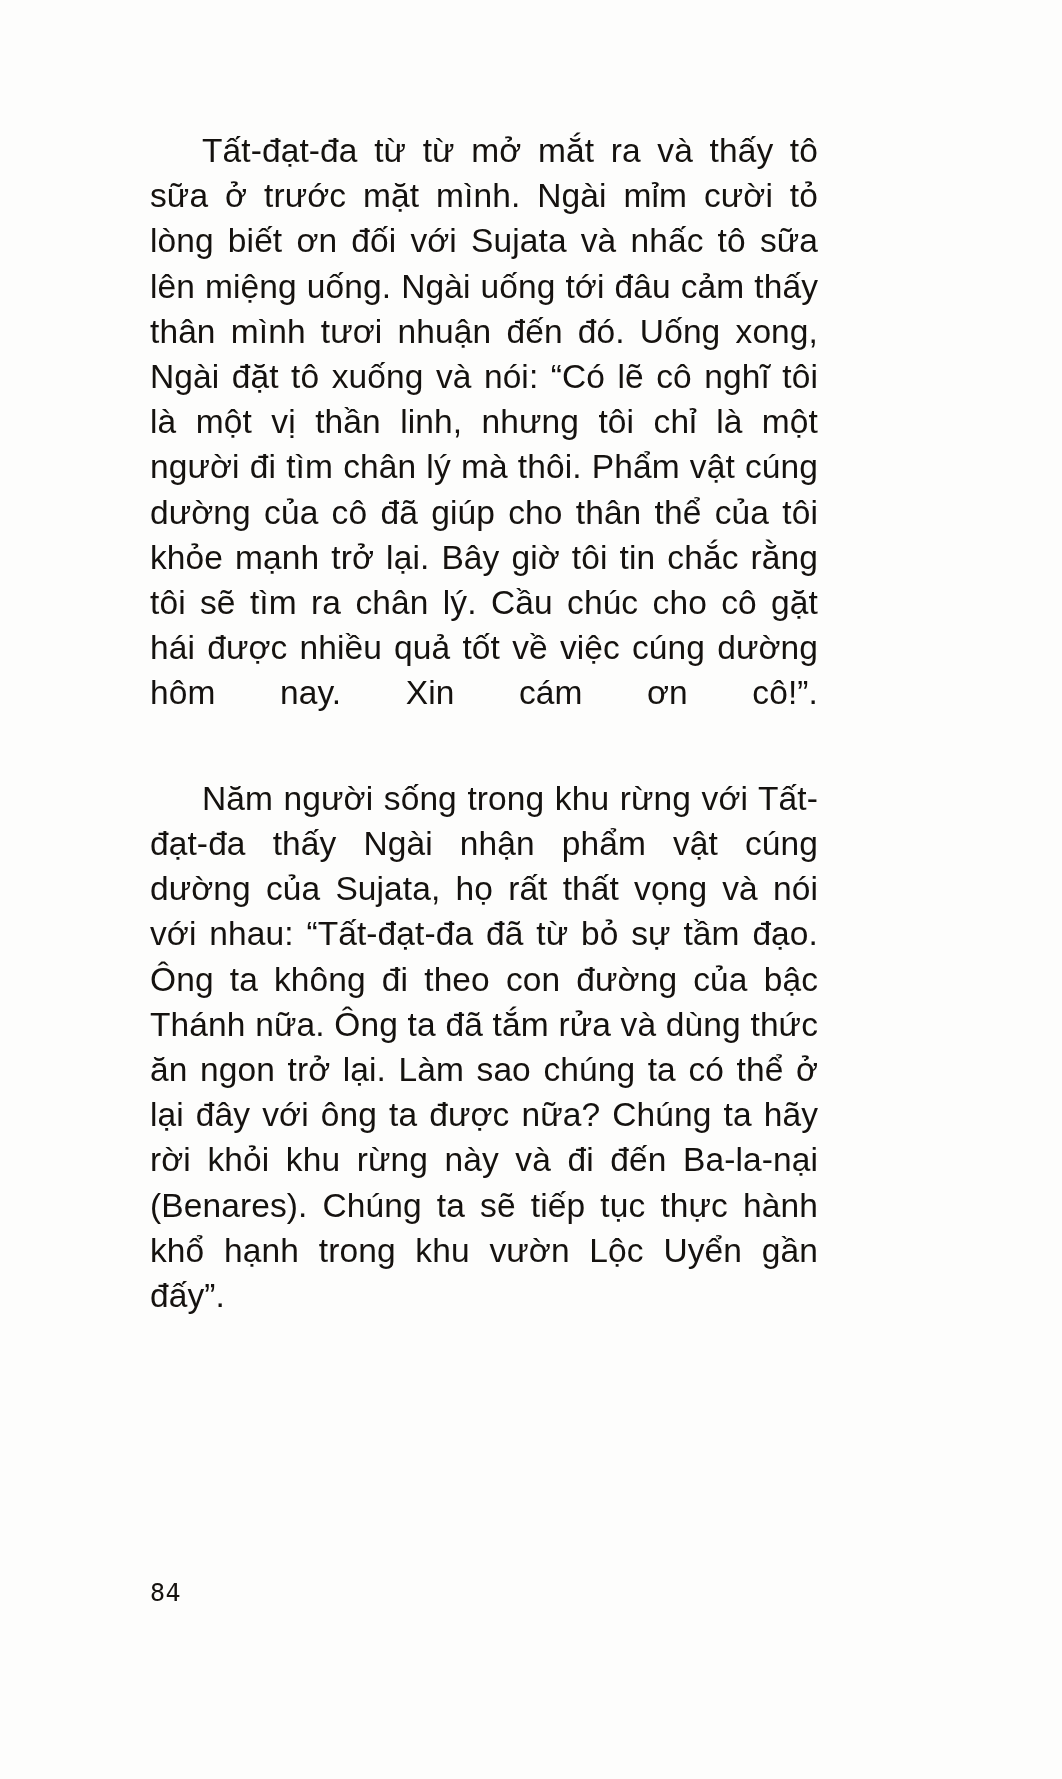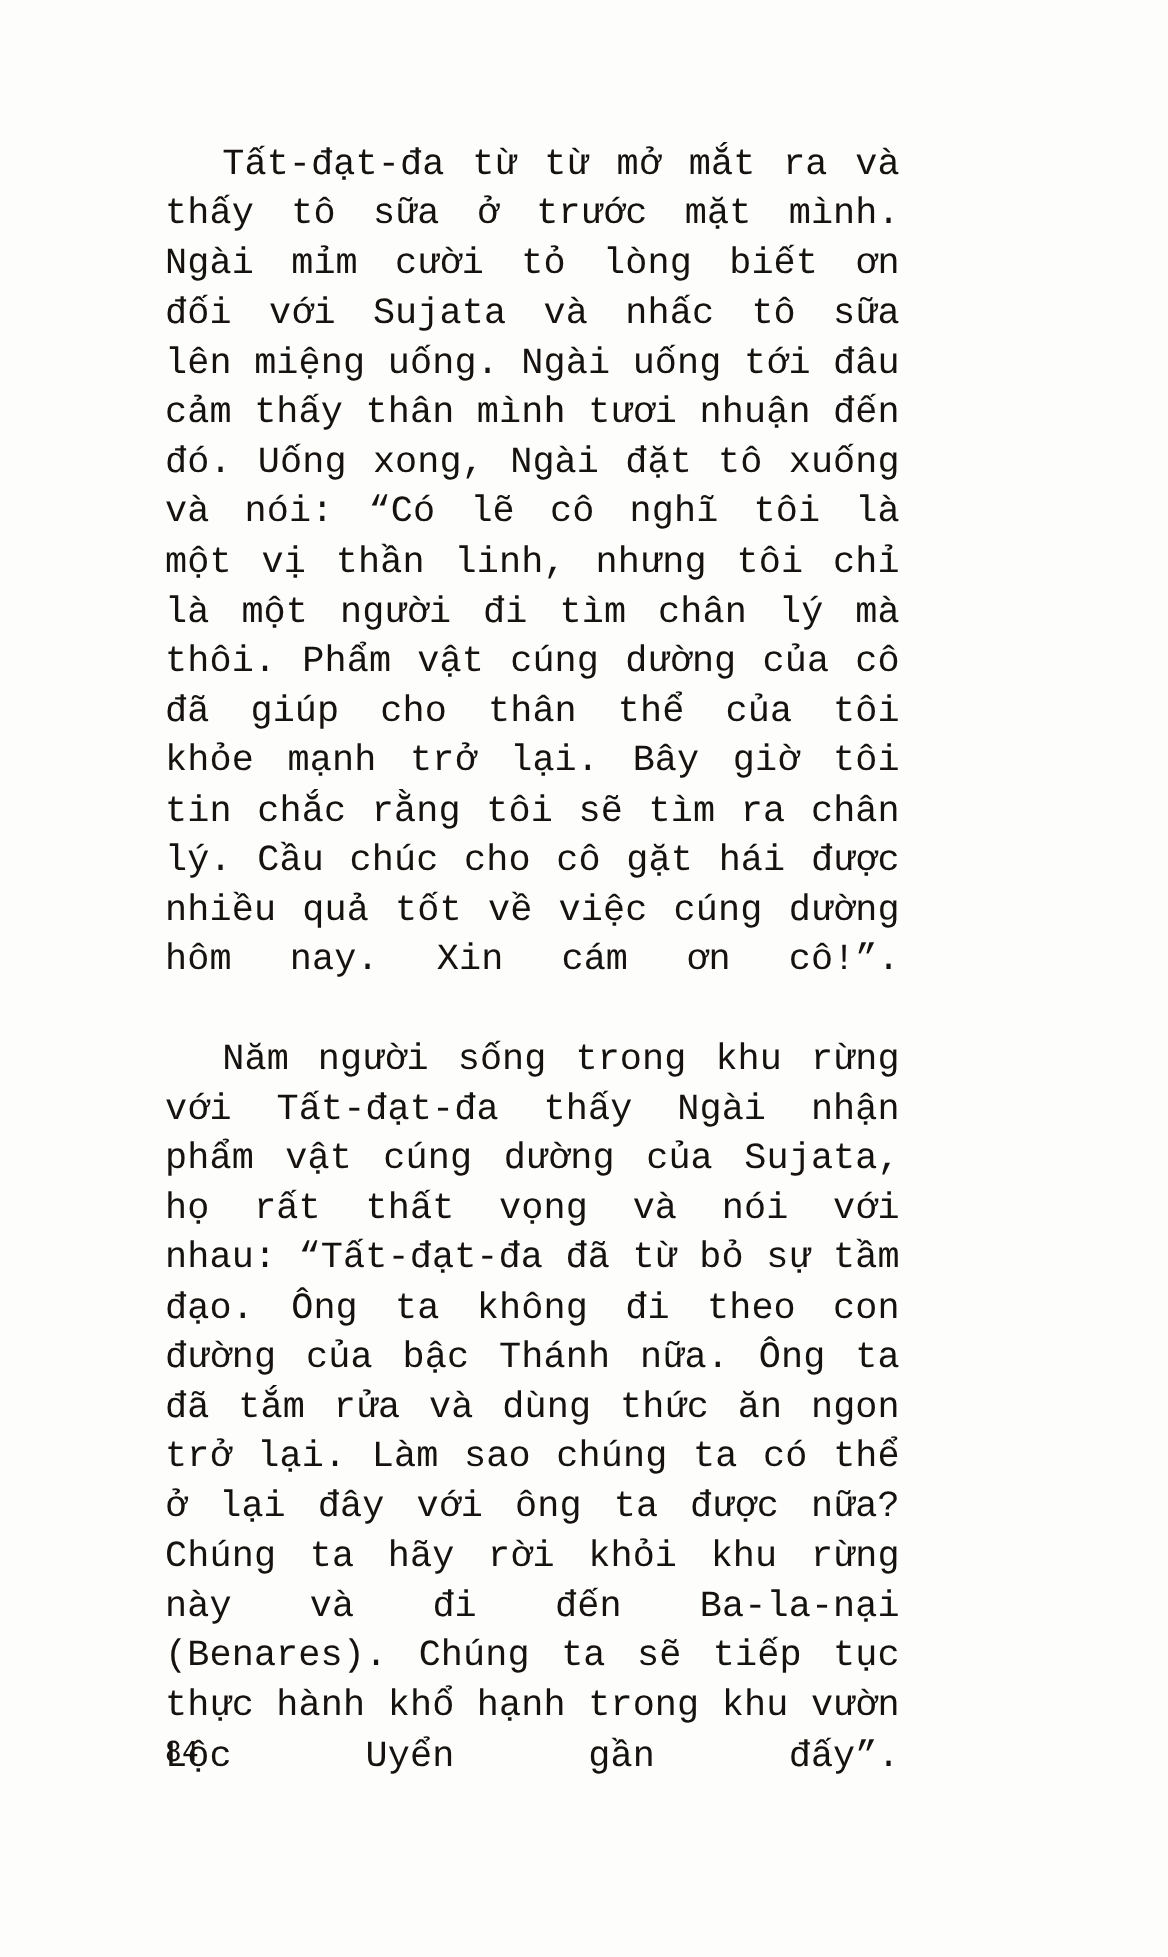--- a/index.html
+++ b/index.html
@@ -20,33 +20,33 @@
   
   .text-column {
     position: absolute;
     left: 150px;
     top: 128px;
     width: 668px;
   }
 
   .para {
     margin: 0;
-    font-family: Liberation Mono, monospace;
+    font-family: Liberation Sans, sans-serif;
     font-size: 33.5px;
     line-height: 45.2px;
     color: #15120f;
     text-align: justify;
     text-justify: inter-word;
     text-indent: 52px;
     -webkit-font-smoothing: antialiased;
     letter-spacing: 0.1px;
     word-spacing: 0.2px;
   }
   .para + .para {
-    margin-top: 0;
+    margin-top: 15px;
   }
   
   .para::after {
     content: "";
     display: inline-block;
     width: 100%;
   }
 
   .footer {
     position: absolute;

